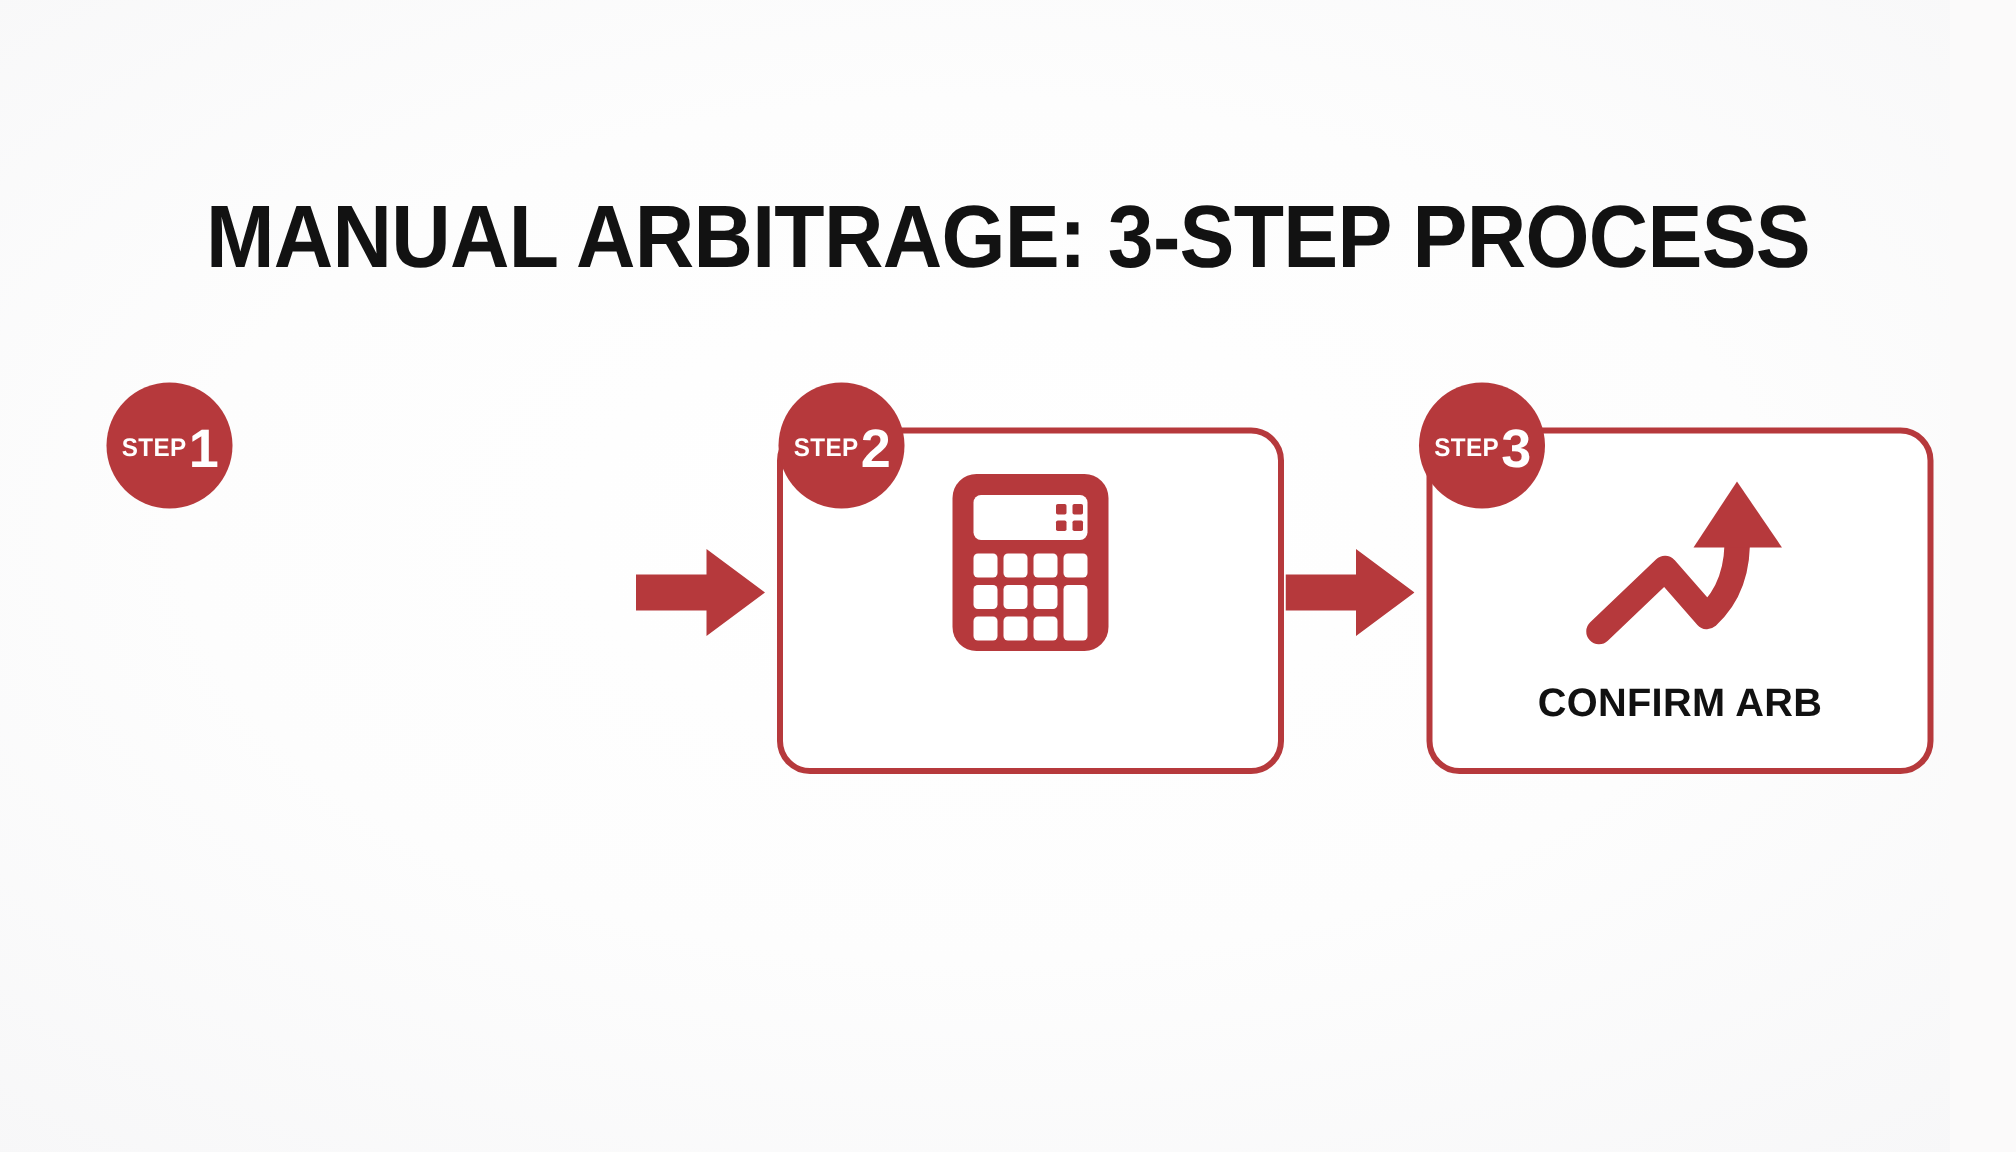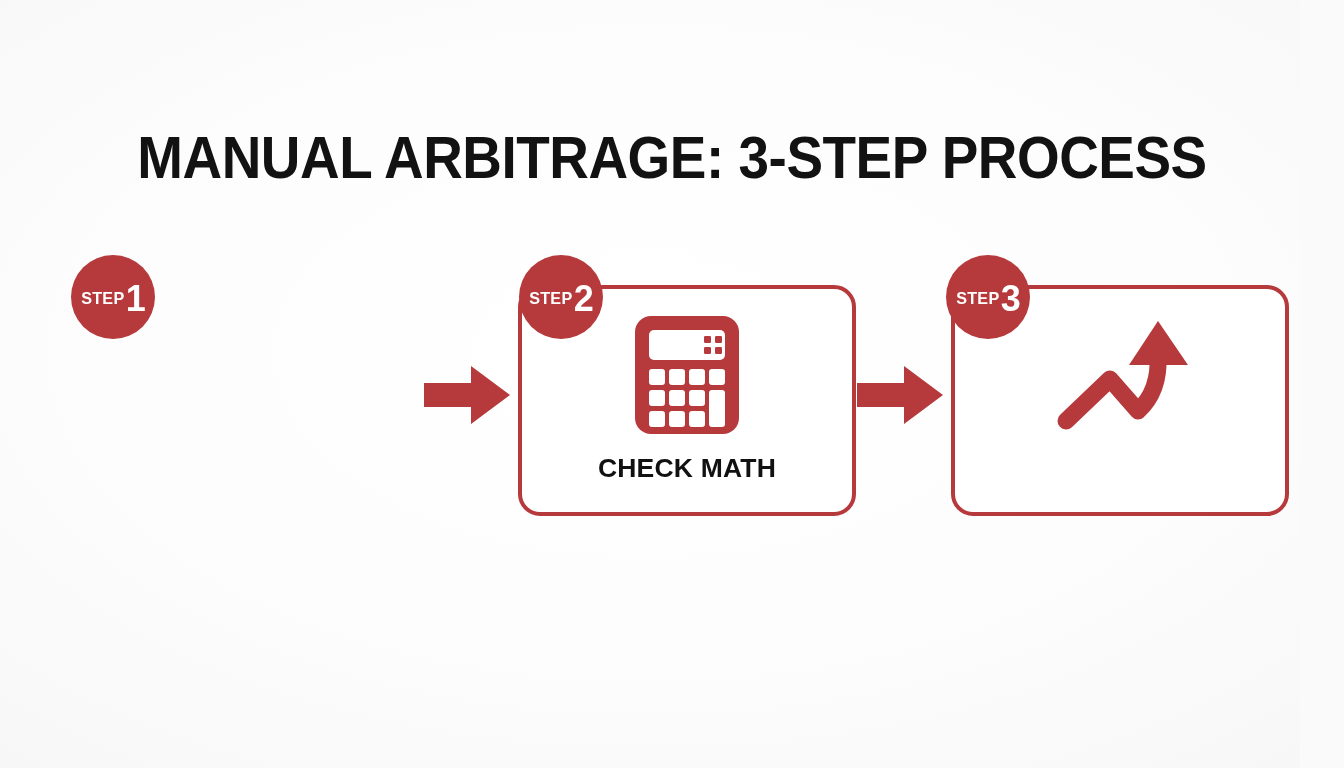--- a/index.html
+++ b/index.html
@@ -170,41 +170,41 @@
         <rect x="37" y="77" width="16" height="16" rx="3" fill="#ffffff"></rect>
         <rect x="57" y="77" width="16" height="16" rx="3" fill="#ffffff"></rect>
 
         <rect x="77" y="77" width="16" height="37" rx="3" fill="#ffffff"></rect>
 
         <rect x="17" y="98" width="16" height="16" rx="3" fill="#ffffff"></rect>
         <rect x="37" y="98" width="16" height="16" rx="3" fill="#ffffff"></rect>
         <rect x="57" y="98" width="16" height="16" rx="3" fill="#ffffff"></rect>
       </svg>
     </div>
-    <div class="card-label">CHECK MATH</div>
   </div>
 
   <div class="badge" id="badge-2">
     <span class="badge-word">STEP</span>
     <span class="badge-num">2</span>
   </div>
 
   <div class="connector" id="connector-2">
     <svg class="glyph" width="86" height="58" viewBox="0 0 86 58">
       <path d="M0 17 H47 V0 L86 29 L47 58 V41 H0 Z" fill="#b6393c"></path>
     </svg>
   </div>
 
   <div class="card" id="card-3">
     <div class="icon-slot">
       <svg class="glyph" width="136" height="124" viewBox="0 0 136 124">
         <path d="M14 108 L58 66 L86 98 Q108 78 106 42" fill="none" stroke="#b6393c" stroke-width="17" stroke-linecap="round" stroke-linejoin="round"></path>
         <path d="M106 8 L136 52 L77 52 Z" fill="#b6393c"></path>
       </svg>
     </div>
+    <div class="card-label">CONFIRM ARB</div>
   </div>
 
   <div class="badge" id="badge-3">
     <span class="badge-word">STEP</span>
     <span class="badge-num">3</span>
   </div>
 
 </div>
 
 </body></html>

